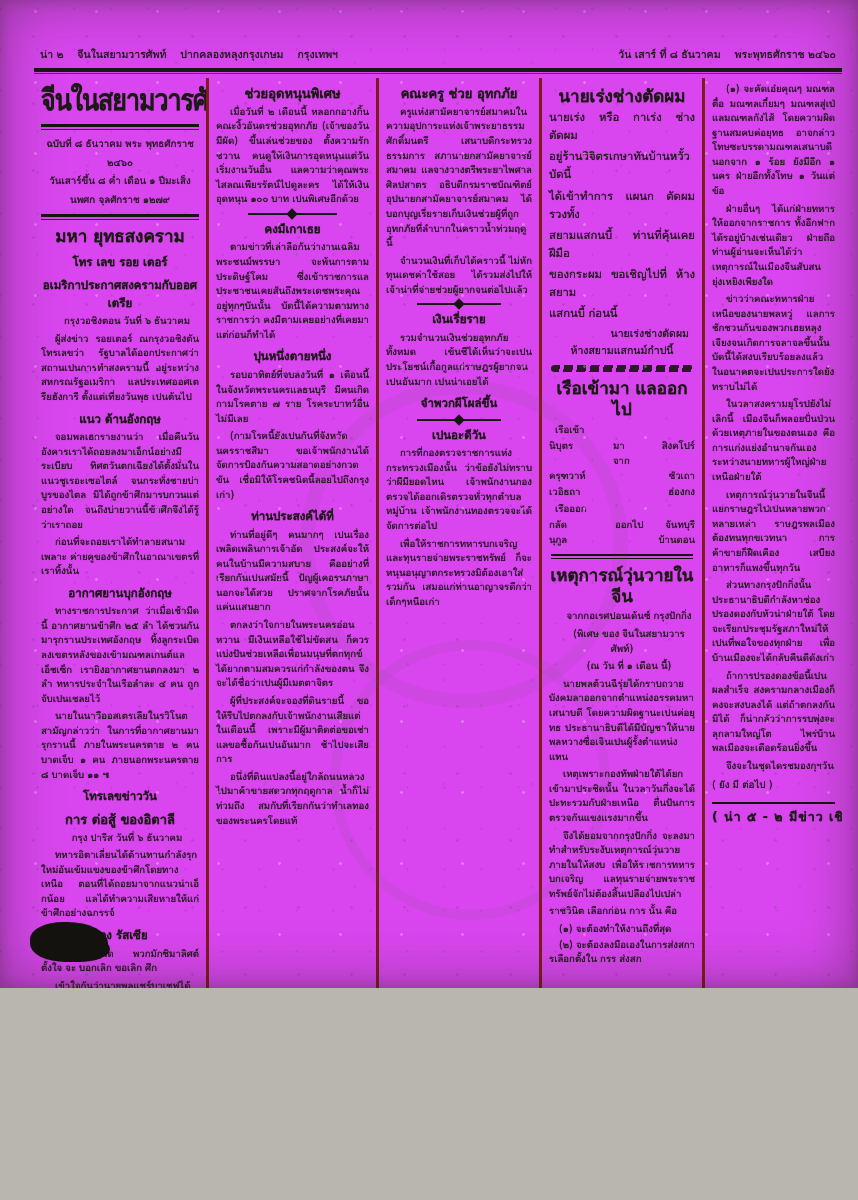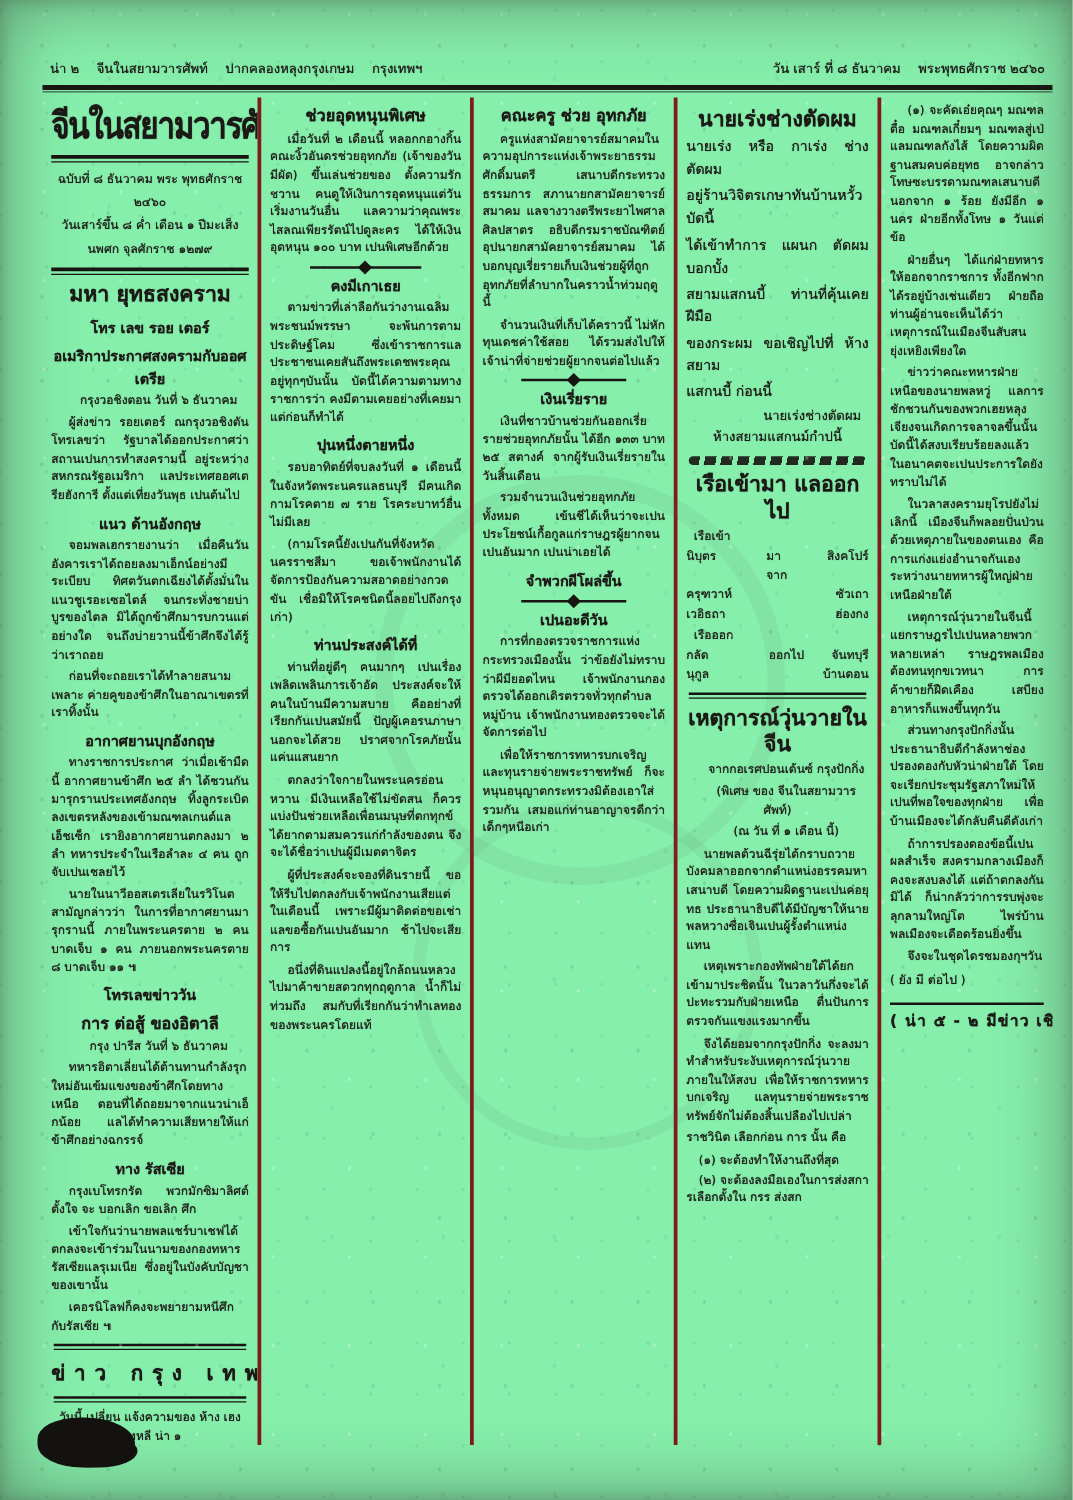--- a/index.html
+++ b/index.html
@@ -1,18 +1,18 @@
 <!DOCTYPE html>
 <html><head>
 <meta charset="utf-8">
 <style>
   html,body{margin:0;padding:0;background:#b9b6af;}
   .scan-wrap{
-    width:858px;height:1200px;position:relative;overflow:hidden;
-    background:#86efac;
+    width:858px;height:988px;position:relative;overflow:hidden;
+    background:#d946ef;
     font-family:"DejaVu Sans","Liberation Sans",sans-serif;
     color:#1d1b18;
   }
   
   .scan-wrap::before{
     content:"";position:absolute;inset:0;pointer-events:none;z-index:5;
     background-image:
       radial-gradient(rgba(20,18,15,.22) 1px, transparent 1.4px),
       radial-gradient(rgba(20,18,15,.15) 1px, transparent 1.3px),
       radial-gradient(rgba(20,18,15,.10) 1.4px, transparent 1.8px),
@@ -176,36 +176,35 @@
         <p class="para">อนึ่งที่ดินแปลงนี้อยู่ใกล้ถนนหลวง ไปมาค้าขายสดวกทุกฤดูกาล น้ำก็ไม่ท่วมถึง สมกับที่เรียกกันว่าทำเลทองของพระนครโดยแท้</p>
       </section>
 
       <section class="col c3">
         <h3 class="midhead">คณะครู ช่วย อุทกภัย</h3>
         <p class="para">ครูแห่งสามัคยาจารย์สมาคมในความอุปการะแห่งเจ้าพระยาธรรมศักดิ์มนตรี เสนาบดีกระทรวงธรรมการ สภานายกสามัคยาจารย์สมาคม แลจางวางตรีพระยาไพศาลศิลปสาตร อธิบดีกรมราชบัณฑิตย์ อุปนายกสามัคยาจารย์สมาคม ได้บอกบุญเรี่ยรายเก็บเงินช่วยผู้ที่ถูกอุทกภัยที่ลำบากในคราวน้ำท่วมฤดูนี้</p>
         <p class="para">จำนวนเงินที่เก็บได้คราวนี้ ไม่หักทุนเดชค่าใช้สอย ได้รวมส่งไปให้เจ้าน่าที่จ่ายช่วยผู้ยากจนต่อไปแล้ว</p>
         <div class="divider"></div>
 
         <h4 class="subhead">เงินเรี่ยราย</h4>
-        <p class="para">เงินที่ชาวบ้านช่วยกันออกเรี่ยรายช่วยอุทกภัยนั้น ได้อีก ๑๓๓ บาท ๒๕ สตางค์ จากผู้รับเงินเรี่ยรายในวันสิ้นเดือน</p>
         <p class="para">รวมจำนวนเงินช่วยอุทกภัยทั้งหมด เข้นชีได้เห็นว่าจะเปนประโยชน์เกื้อกูลแก่ราษฎรผู้ยากจนเปนอันมาก เปนน่าเอยได้</p>
 
         <h4 class="subhead">จำพวกผีโผล่ขึ้น</h4>
         <div class="divider"></div>
 
         <h4 class="subhead">เปนอะดีวัน</h4>
         <p class="para">การที่กองตรวจราชการแห่งกระทรวงเมืองนั้น ว่าข้อยังไม่ทราบว่าผีมียอดไหน เจ้าพนักงานกองตรวจได้ออกเดิรตรวจทั่วทุกตำบล หมู่บ้าน เจ้าพนักงานทองตรวจจะได้จัดการต่อไป</p>
         <p class="para">เพื่อให้ราชการทหารบกเจริญ และทุนรายจ่ายพระราชทรัพย์ ก็จะหนุนอนุญาตกระทรวงมิต้องเอาใส่รวมกัน เสมอแก่ท่านอาญาจรดีกว่าเด็กๆหนีอเก่า</p>
       </section>
 
       <section class="col c4">
         <h2 class="headline">นายเร่งช่างตัดผม</h2>
         <p class="para ad-line noind">นายเร่ง หรือ กาเร่ง ช่าง ตัดผม</p>
         <p class="para ad-line noind">อยู่ร้านวิจิตรเกษาทันบ้านหวั้ว บัดนี้</p>
-        <p class="para ad-line noind">ได้เข้าทำการ แผนก ตัดผม บอกบั้ง</p>
+        <p class="para ad-line noind">ได้เข้าทำการ แผนก ตัดผม รวงทั้ง</p>
         <p class="para ad-line noind">สยามแสกนบี้ ท่านที่คุ้นเคยฝีมือ</p>
         <p class="para ad-line noind">ของกระผม ขอเชิญไปที่ ห้าง สยาม</p>
         <p class="para ad-line noind">แสกนบี้ ก่อนนี้</p>
         <p class="ad-sign">นายเร่งช่างตัดผม</p>
         <p class="ad-sign2">ห้างสยามแสกนม์กำปนี้</p>
         <div class="squiggle"></div>
 
         <h2 class="headline">เรือเข้ามา แลออกไป</h2>
         <p class="list-label">เรือเข้า</p>
         <p class="shiprow">

